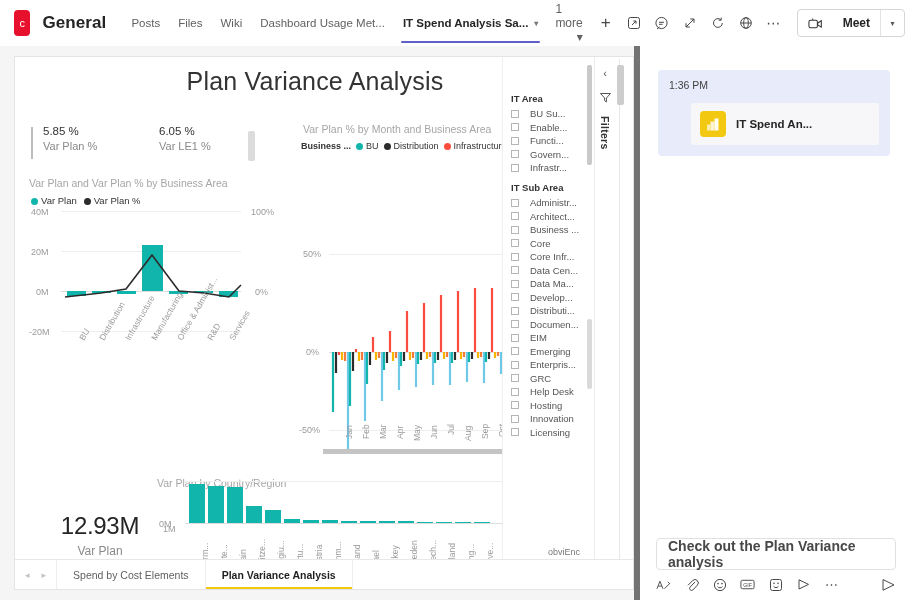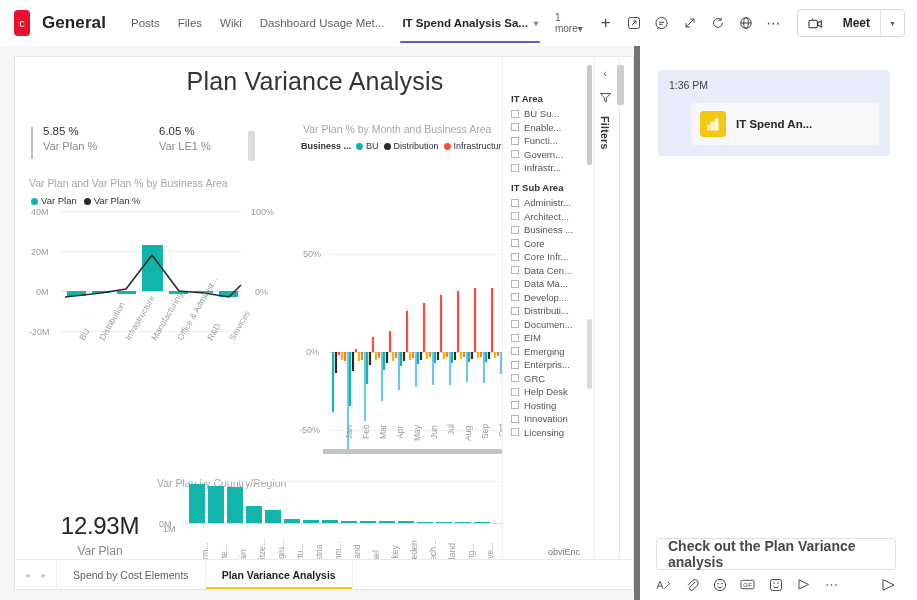--- a/index.html
+++ b/index.html
@@ -13,21 +13,21 @@
   
   .header { position:absolute; left:0; top:0; width:917px; height:46px; background:#fff; display:flex; align-items:center; }
   .team-logo { width:26px; height:26px; border-radius:4px; background:#e8112d; color:#fff; margin-left:14px;
                display:flex; align-items:center; justify-content:center; font-size:11px; }
   .chan-title { font-size:17px; font-weight:bold; margin-left:12px; color:#242424; letter-spacing:.1px; }
   .tabs { display:flex; align-items:center; margin-left:16px; height:46px; }
   .tab { position:relative; height:46px; display:flex; align-items:center; padding:0 9px; color:#616161; font-size:11.5px; white-space:nowrap; }
   .tab.active { color:#252525; font-weight:bold; }
   .tab.active:after { content:""; position:absolute; left:7px; right:7px; bottom:3px; height:2px; background:#5b5fc7; border-radius:2px; }
   .tab .chev { margin-left:6px; font-size:8px; color:#777; }
-  .more-tab { display:flex; align-items:flex-end; padding:0 8px; color:#616161; font-size:10px; }
+  .more-tab { display:flex; align-items:flex-end; padding:0 8px; color:#616161; font-size:12px;flex-direction:column; }
   .plus-tab { font-size:17px; color:#484848; padding:0 10px; font-weight:300; }
   .hdr-right { margin-left:auto; display:flex; align-items:center; padding-right:12px; gap:2px; }
   .hicon { width:26px; height:26px; display:flex; align-items:center; justify-content:center; color:#484848; }
   .hicon svg { display:block; }
   .meet-btn { display:flex; align-items:center; height:28px; border:1px solid #d6d6d6; border-radius:4px; margin-left:8px; background:#fff; }
   .meet-main { display:flex; align-items:center; gap:20px; padding:0 10px; height:100%; font-size:12px; font-weight:bold; color:#242424; }
   .meet-split { width:24px; height:100%; border-left:1px solid #e3e3e3; display:flex; align-items:center; justify-content:center; color:#555; font-size:8px; }
 
   
   .content { position:absolute; left:0; top:46px; width:854px; height:554px; display:flex; background:#f5f5f5;align-items:flex-end; }
@@ -60,21 +60,21 @@
   .hscroll i { position:absolute; left:0; top:0; height:5px; background:#c4c4c4; display:block; }
 
   .kpi-big { position:absolute; }
   .kpi-big .num { font-size:24px; color:#252525; font-weight:400; letter-spacing:-.3px;}
   .kpi-big .l1 { font-size:12px; color:#8a8a8a; text-align:center; margin-top:4px;}
   .kpi-big .l2 { font-size:11px; color:#8a8a8a; text-align:center; }
 
   
   .filter-pane { position:absolute; right:21px; top:0; width:92px; height:504px; background:#fff; border-left:1px solid #efefef; padding:28px 0 0 8px; overflow:hidden;}
   .f-head { font-size:9.5px; font-weight:bold; color:#333; margin:8px 0 4px 0;}
-  .f-row { display:flex; align-items:center; gap:5px; margin:2.5px 0; }
+  .f-row { display:flex; align-items:center; gap:11px; margin:2.5px 0; }
   .f-box { width:8px; height:8px; border:1px solid #b5b5b5; background:#fff; flex:none; }
   .f-lbl { font-size:9.5px; color:#555; white-space:nowrap; overflow:hidden; }
   .f-foot { position:absolute; bottom:4px; right:14px; font-size:9px; color:#777; }
   .filters-rail { position:absolute; right:0; top:0; width:21px; height:504px; background:#fff; border-left:1px solid #ededed;
                   display:flex; flex-direction:column; align-items:center; padding-top:10px; gap:12px; }
   .frail-txt { writing-mode:vertical-rl; font-size:10.5px; font-weight:bold; color:#333; letter-spacing:.3px;}
 
   
   .vscroll { position:absolute; width:5px; background:#c9c9c9; border-radius:2px; }
   .vtrack { position:absolute; width:1px; background:#e8e8e8; }

